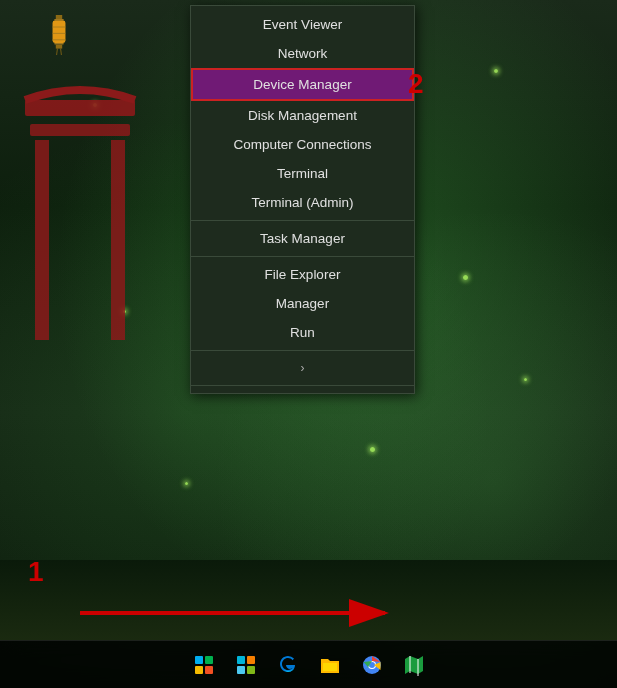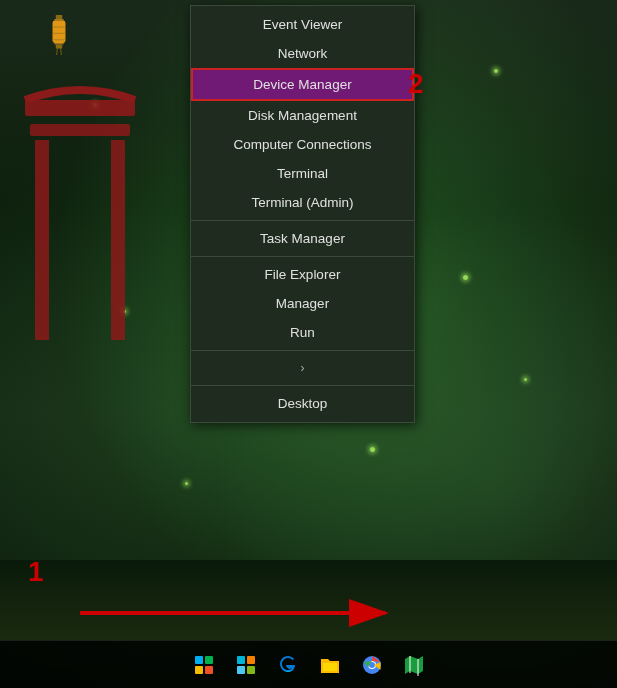--- a/index.html
+++ b/index.html
@@ -255,23 +255,20 @@
     <span>Manager</span>
   </div>
   <div class="menu-item">
     <span>Run</span>
   </div>
   <div class="menu-separator"></div>
   <div class="menu-item">
     <span class="arrow">›</span>
   </div>
   <div class="menu-separator"></div>
-  <div class="menu-item">
-    <span>Desktop</span>
-  </div>
 </div>
 
 <div class="annotation-2">2</div>
 
 <div class="annotation-1">1</div>
 
 <svg class="arrow-right" width="320" height="40" viewBox="0 0 320 40">
   <defs>
     <marker id="arrowhead" markerWidth="10" markerHeight="7" refX="9" refY="3.5" orient="auto">
       <polygon points="0 0, 10 3.5, 0 7" fill="#cc0000"></polygon>

